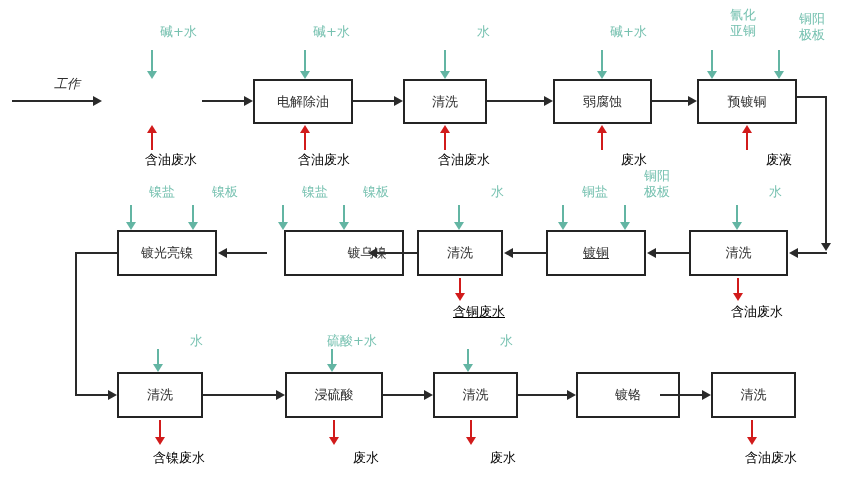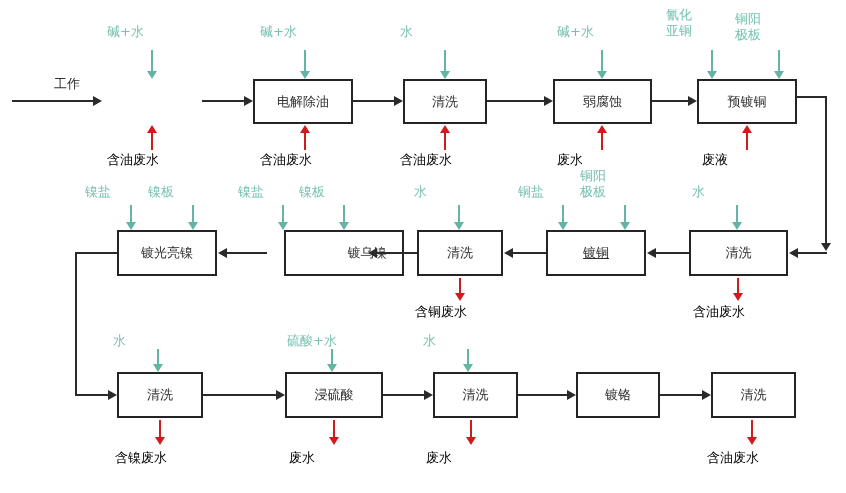--- a/index.html
+++ b/index.html
@@ -10,31 +10,31 @@
   .hl{position:absolute;height:2px;background:currentColor;}
   .vl{position:absolute;width:2px;background:currentColor;}
   .t{position:absolute;width:0;height:0;}
   .tr{border-top:5px solid transparent;border-bottom:5px solid transparent;border-left:9px solid currentColor;}
   .tl{border-top:5px solid transparent;border-bottom:5px solid transparent;border-right:9px solid currentColor;}
   .td{border-left:5px solid transparent;border-right:5px solid transparent;border-top:8px solid currentColor;}
   .tu{border-left:5px solid transparent;border-right:5px solid transparent;border-bottom:8px solid currentColor;}
   .k{color:#2a2a2a;}
   .g{color:#63b5a3;}
   .r{color:#d11b1b;}
-  .lab{position:absolute;width:90px;font-size:13px;line-height:16px;text-align:left;white-space:pre-line;}
+  .lab{position:absolute;width:90px;font-size:13px;line-height:16px;text-align:right;white-space:pre-line;}
   .labg{color:#76c1b0;}
   .labr{color:#000000;}
   .slab{position:absolute;font-size:13px;color:#2e2e2e;text-align:center;}
 </style>
 </head>
 <body>
 
 <div id="canvas">
 
-  <div class="slab" style="left:37px;top:75px;width:60px;">工作</div>
+  <div class="slab" style="left:37px;top:75px;width:60px;font-style:italic;">工作</div>
 
   <div class="node" style="left:253px;top:79px;width:100px;height:45px;">
       <span>电解除油</span>
     </div>
   <div class="node" style="left:403px;top:79px;width:84px;height:45px;">
       <span>清洗</span>
     </div>
   <div class="node" style="left:697px;top:79px;width:100px;height:45px;">
       <span>预镀铜</span>
     </div>
@@ -60,21 +60,21 @@
 
   <div class="node" style="left:117px;top:372px;width:86px;height:46px;">
       <span>清洗</span>
     </div>
   <div class="node" style="left:285px;top:372px;width:98px;height:46px;">
       <span>浸硫酸</span>
     </div>
   <div class="node" style="left:433px;top:372px;width:85px;height:46px;">
       <span>清洗</span>
     </div>
-  <div class="node" style="left:576px;top:372px;width:84px;height:46px;">
+  <div class="node" style="left:576px;top:372px;width:104px;height:46px;">
       <span>镀铬</span>
     </div>
   <div class="node" style="left:711px;top:372px;width:85px;height:46px;">
       <span>清洗</span>
     </div>
 
   <div class="hl k" style="left:12px;top:100px;width:81px;"></div>
   <div class="t tr k" style="left:93px;top:96px;"></div>
 
   <div class="hl k" style="left:202px;top:100px;width:42px;"></div>
@@ -210,21 +210,21 @@
   <div class="t tu r" style="left:597px;top:125px;"></div>
   <div class="vl r" style="left:601px;top:131px;height:19px;"></div>
   <div class="lab labr" style="left:557px;top:152px;">废水</div>
 
   <div class="t tu r" style="left:742px;top:125px;"></div>
   <div class="vl r" style="left:746px;top:131px;height:19px;"></div>
   <div class="lab labr" style="left:702px;top:152px;">废液</div>
 
   <div class="vl r" style="left:459px;top:278px;height:16px;"></div>
   <div class="t td r" style="left:455px;top:293px;"></div>
-  <div class="lab labr" style="left:415px;top:304px;">含铜废水</div>
+  <div class="lab labr" style="left:415px;top:304px;text-decoration:underline;">含铜废水</div>
 
   <div class="vl r" style="left:737px;top:278px;height:16px;"></div>
   <div class="t td r" style="left:733px;top:293px;"></div>
   <div class="lab labr" style="left:693px;top:304px;">含油废水</div>
 
   <div class="vl r" style="left:159px;top:420px;height:17px;"></div>
   <div class="t td r" style="left:155px;top:437px;"></div>
   <div class="lab labr" style="left:115px;top:450px;">含镍废水</div>
 
   <div class="vl r" style="left:333px;top:420px;height:17px;"></div>

